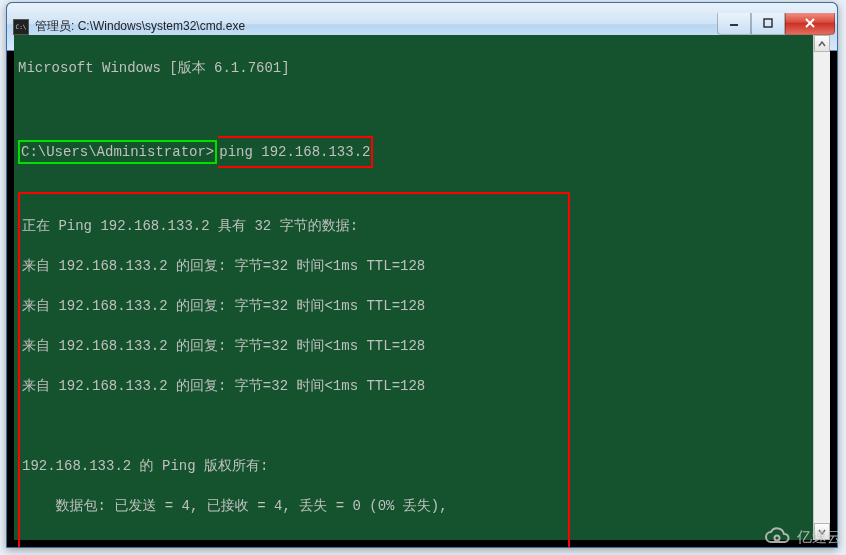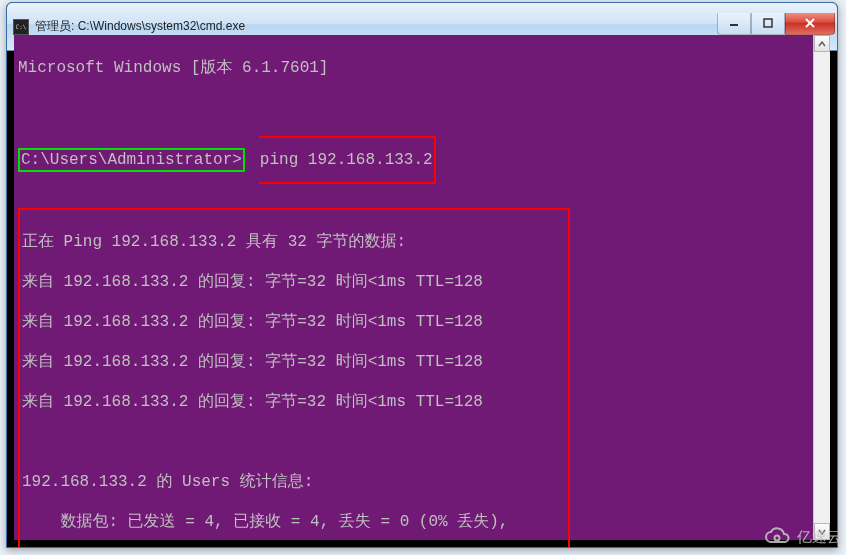--- a/index.html
+++ b/index.html
@@ -72,41 +72,41 @@
   .win-btn.close {
     width: 50px;
     background: linear-gradient(to bottom,#f08f84,#d94b3a 45%,#c72f22 46%,#e46b5c);
     border-radius: 0 0 4px 0;
     color: #fff;
   }
   .win-btn svg { display:block; }
   .client {
     position: absolute;
     left: 7px; right: 7px; top: 32px; bottom: 7px;
-    background: #701a75;
+    background: #14532d;
     font-family: "NSimSun","SimSun",Consolas,"Courier New",monospace;
-    font-size: 16px;
+    font-size: 14px;
     line-height: 20px;
     color: #c0c0c0;
     padding: 3px 4px;
     white-space: pre;
   }
   .box-green {
     display:inline-block;
     border: 2px solid #00e000;
     padding: 0 1px;
     margin:-2px 0;
     font-family:Liberation Mono, monospace;
   }
   .box-red-inline {
     display:inline-block;
     border: 2px solid #ff0000;
     border-left:none;
-    padding: 12px 1px;
-    margin:-2px 14px;
+    padding: 4px 1px;
+    margin:-2px 1px;
   }
   .box-red-block {
     border: 2px solid #ff0000;
     padding: 2px 2px 4px 2px;
     margin-top:6px;
     width: 552px;
   }
   .line { display:block; }
   .scrollbar {
     position:absolute;
@@ -167,21 +167,21 @@
 <span class="line">Microsoft Windows [版本 6.1.7601]</span>
 <span class="line"> </span>
 <span class="line"><span class="box-green">C:\Users\Administrator&gt;</span><span class="box-red-inline">ping 192.168.133.2</span></span>
 <div class="box-red-block">
 <span class="line">正在 Ping 192.168.133.2 具有 32 字节的数据:</span>
 <span class="line">来自 192.168.133.2 的回复: 字节=32 时间&lt;1ms TTL=128</span>
 <span class="line">来自 192.168.133.2 的回复: 字节=32 时间&lt;1ms TTL=128</span>
 <span class="line">来自 192.168.133.2 的回复: 字节=32 时间&lt;1ms TTL=128</span>
 <span class="line">来自 192.168.133.2 的回复: 字节=32 时间&lt;1ms TTL=128</span>
 <span class="line"> </span>
-<span class="line">192.168.133.2 的 Users 统计信息:</span>
+<span class="line">192.168.133.2 的 Ping 版权所有:</span>
 <span class="line">    数据包: 已发送 = 4, 已接收 = 4, 丢失 = 0 (0% 丢失),</span>
 
 
 </div>
 
 
   </div>
 
   <div class="scrollbar">
     <div class="sb-btn">

